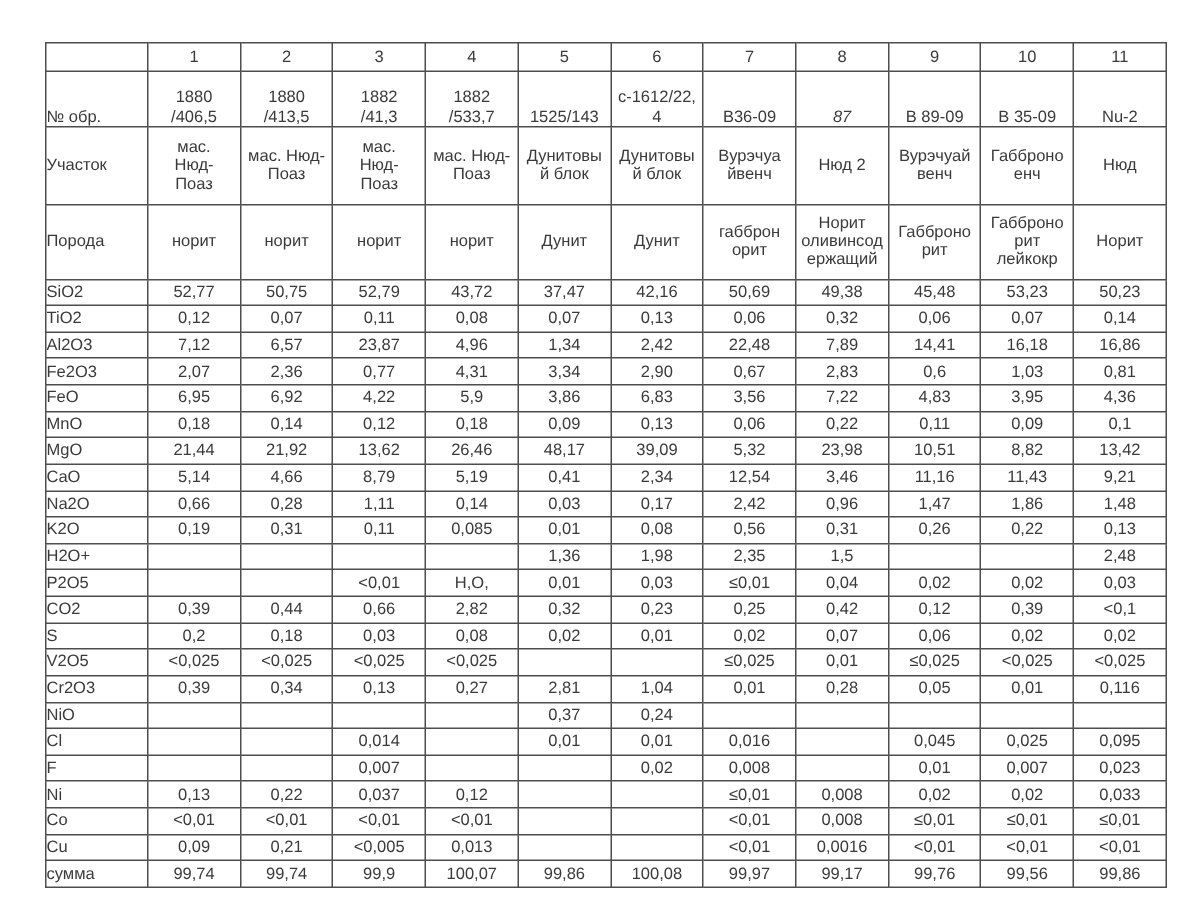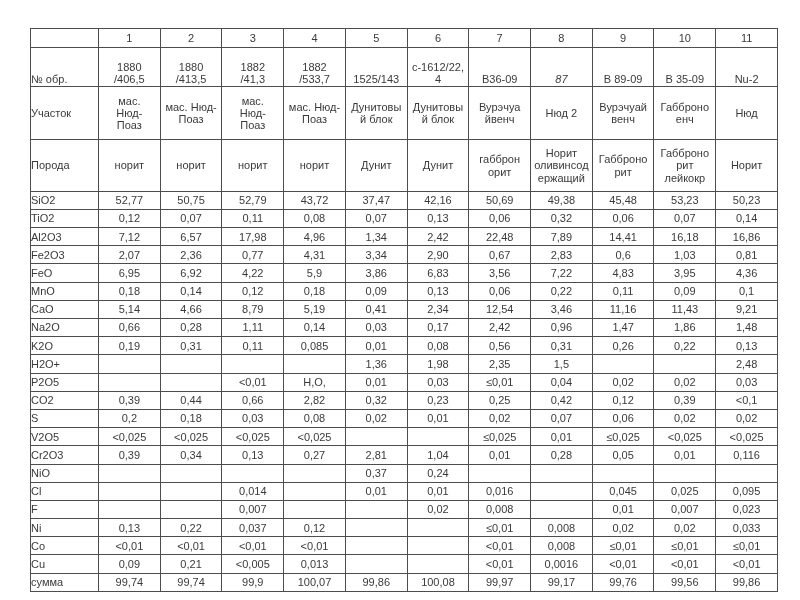--- a/index.html
+++ b/index.html
@@ -143,21 +143,21 @@
           <td class="c">0,06</td>
           <td class="c">0,32</td>
           <td class="c">0,06</td>
           <td class="c">0,07</td>
           <td class="c">0,14</td>
         </tr>
         <tr>
           <td class="lbl">Al2O3</td>
           <td class="c">7,12</td>
           <td class="c">6,57</td>
-          <td class="c">17,98</td>
+          <td class="c">23,87</td>
           <td class="c">4,96</td>
           <td class="c">1,34</td>
           <td class="c">2,42</td>
           <td class="c">22,48</td>
           <td class="c">7,89</td>
           <td class="c">14,41</td>
           <td class="c">16,18</td>
           <td class="c">16,86</td>
         </tr>
         <tr>
@@ -196,20 +196,34 @@
           <td class="c">0,18</td>
           <td class="c">0,09</td>
           <td class="c">0,13</td>
           <td class="c">0,06</td>
           <td class="c">0,22</td>
           <td class="c">0,11</td>
           <td class="c">0,09</td>
           <td class="c">0,1</td>
         </tr>
         <tr>
+          <td class="lbl">MgO</td>
+          <td class="c">21,44</td>
+          <td class="c">21,92</td>
+          <td class="c">13,62</td>
+          <td class="c">26,46</td>
+          <td class="c">48,17</td>
+          <td class="c">39,09</td>
+          <td class="c">5,32</td>
+          <td class="c">23,98</td>
+          <td class="c">10,51</td>
+          <td class="c">8,82</td>
+          <td class="c">13,42</td>
+        </tr>
+        <tr>
           <td class="lbl">CaO</td>
           <td class="c">5,14</td>
           <td class="c">4,66</td>
           <td class="c">8,79</td>
           <td class="c">5,19</td>
           <td class="c">0,41</td>
           <td class="c">2,34</td>
           <td class="c">12,54</td>
           <td class="c">3,46</td>
           <td class="c">11,16</td>

